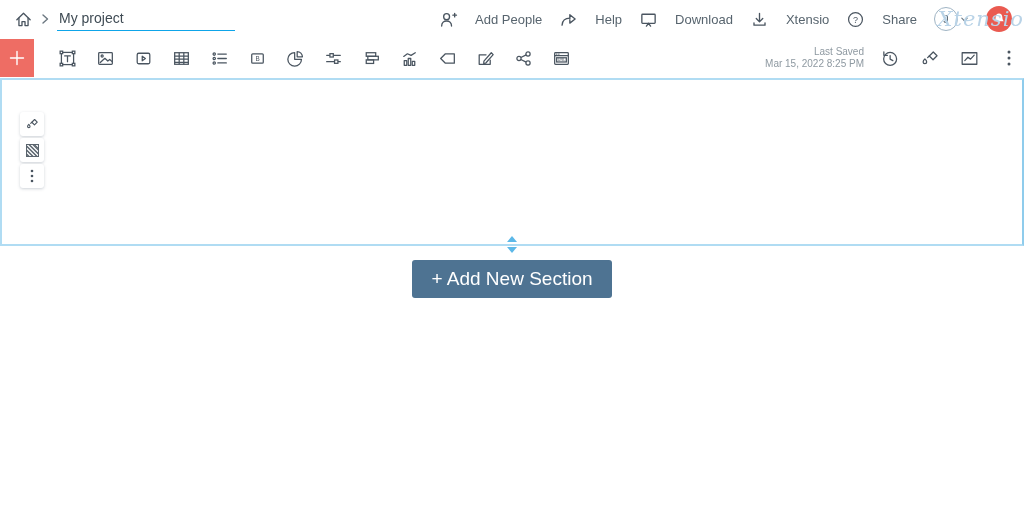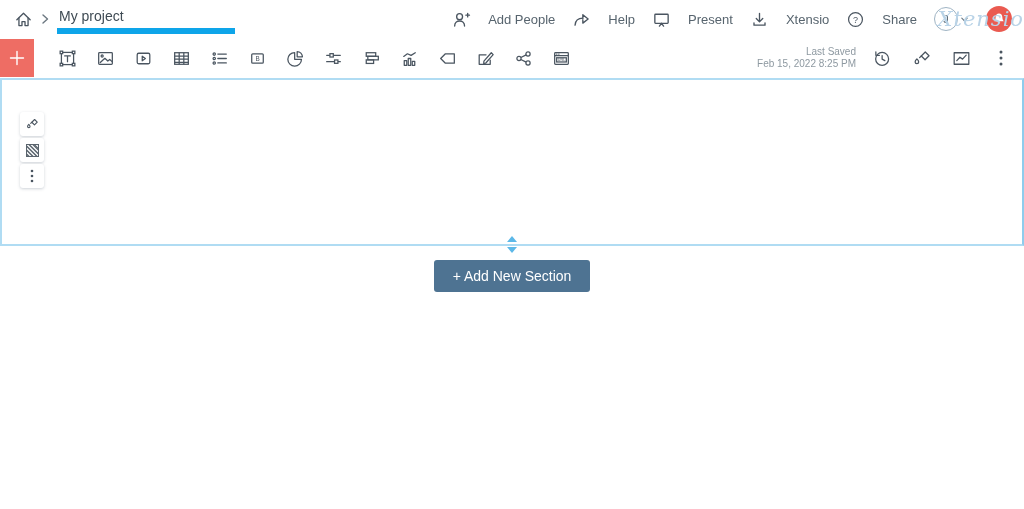--- a/index.html
+++ b/index.html
@@ -4,50 +4,50 @@
 <style>
   * { box-sizing: border-box; margin: 0; padding: 0; }
   html,body { width:1024px; height:509px; background:#ffffff; font-family:"Liberation Sans",sans-serif; overflow:hidden; }
 
   
   .header { height:38px; display:flex; align-items:center; padding:0 12px 0 14px; position:relative; background:#fff; }
   .header-left { display:flex; align-items:center; gap:6px; }
   .icon { display:inline-flex; align-items:center; justify-content:center; color:#4a5560; }
   .icon svg { display:block; }
   .crumb-chevron { color:#6b7780; }
-  .project-title-input { border:none; outline:none; border-bottom:6px solid #0ea5e9; width:178px; font-size:14px; color:#3f4b54; padding:3px 2px 4px 2px; font-family:"Liberation Sans",sans-serif; background:transparent; }
+  .project-title-input { border:none; outline:none; border-bottom:1px solid #0ea5e9; width:178px; font-size:14px; color:#3f4b54; padding:3px 2px 4px 2px; font-family:"Liberation Sans",sans-serif; background:transparent; }
   .logo { position:absolute; left:4px; right:0; text-align:right; pointer-events:none; }
   .logo span { font-family:"DejaVu Serif", serif; font-style:italic; font-size:21px; color:#b9d3e7; letter-spacing:1px; }
   .header-right { margin-left:auto; display:flex; align-items:center; gap:17px; }
   .hdr-btn { display:flex; align-items:center; gap:17px; font-size:13px; color:#57646e; cursor:pointer; white-space:nowrap; }
   .avatar-wrap { display:flex; align-items:center; gap:2px; }
   .avatar { width:24px; height:24px; border-radius:50%; border:1.5px solid #9fb4c4; color:#57646e; font-size:11px; display:flex; align-items:center; justify-content:center; background:#fff; }
   .notif { width:26px; height:26px; border-radius:50%; background:#ea5a50; display:flex; align-items:center; justify-content:center; color:#fff; }
 
   
   .toolbar { height:40px; display:flex; align-items:center; background:#fff; }
   .add-module-btn { width:34px; height:38px; background:#ee6d64; border:none; color:#fff; display:flex; align-items:center; justify-content:center; cursor:pointer; flex:0 0 auto; }
   .tool-group { display:flex; align-items:center; margin-left:14px; }
   .tool-btn { width:38px; height:38px; border:none; background:transparent; display:flex; align-items:center; justify-content:center; color:#3d4852; cursor:pointer; }
-  .toolbar-right { margin-left:auto; display:flex; align-items:center; gap:10px; padding-right:8px; }
+  .toolbar-right { margin-left:auto; display:flex; align-items:center; gap:10px; padding-right:0; }
   .last-saved { text-align:right; font-size:10px; line-height:12px; color:#8e99a1; }
   .tb-right-btn { width:30px; height:34px; border:none; background:transparent; display:flex; align-items:center; justify-content:center; color:#3d4852; cursor:pointer; }
 
   
   .canvas-section { position:relative; width:1024px; height:168px; background:#fff; border:2px solid #b0dcf3; border-right-color:#8fccec; }
   .section-toolbar { position:absolute; left:18px; top:32px; display:flex; flex-direction:column; gap:1px; }
   .mini-btn { width:24px; height:24px; background:#fff; border:none; border-radius:3px; box-shadow:0 1px 3px rgba(60,80,100,.25); display:flex; align-items:center; justify-content:center; color:#4a5560; cursor:pointer; margin-bottom:1px; }
   .pattern-swatch { width:13px; height:13px; border:1px solid #5a646d; background:repeating-linear-gradient(45deg,#6a737b 0 1.5px,#e8eaec 1.5px 3px); }
   .resize-handle { position:absolute; left:50%; bottom:-9px; transform:translateX(-50%); display:flex; flex-direction:column; align-items:center; gap:5px; cursor:row-resize; }
   .tri-up { width:0; height:0; border-left:5px solid transparent; border-right:5px solid transparent; border-bottom:6px solid #5cb8e8; }
   .tri-down { width:0; height:0; border-left:5px solid transparent; border-right:5px solid transparent; border-top:6px solid #5cb8e8; }
 
   
   .below { display:flex; justify-content:center; padding-top:14px; }
-  .add-section-btn { background:#4e7392; color:#fff; border:none; border-radius:3px; font-size:14px; padding:8px 19px; cursor:pointer; font-family:"Liberation Sans",sans-serif; }
+  .add-section-btn { background:#4e7392; color:#fff; border:none; border-radius:3px; font-size:19px; padding:8px 19px; cursor:pointer; font-family:"Liberation Sans",sans-serif; }
 </style>
 </head>
 <body>
 
 <div class="header">
   <div class="header-left">
     <span class="icon">
       <svg width="19" height="19" viewBox="0 0 20 20" fill="none" stroke="currentColor" stroke-width="1.4" stroke-linecap="round" stroke-linejoin="round">
         <path d="M3 10.2 L10 3.4 L17 10.2"></path>
         <path d="M5.2 8.6 V16.4 H8.4 V12.3 H11.6 V16.4 H14.8 V8.6"></path>
@@ -85,21 +85,21 @@
       </span>
       <span>Help</span>
     </div>
     <div class="hdr-btn">
       <span class="icon">
         <svg width="19" height="19" viewBox="0 0 20 20" fill="none" stroke="currentColor" stroke-width="1.4" stroke-linecap="round" stroke-linejoin="round">
           <rect x="3" y="4.5" width="14" height="9.5" rx="0.8"></rect>
           <path d="M7.8 17 L10 14 L12.2 17"></path>
         </svg>
       </span>
-      <span>Present</span>
+      <span>Download</span>
     </div>
     <div class="hdr-btn">
       <span class="icon">
         <svg width="19" height="19" viewBox="0 0 20 20" fill="none" stroke="currentColor" stroke-width="1.4" stroke-linecap="round" stroke-linejoin="round">
           <path d="M10 3.5 V12.2 M6.6 9 L10 12.5 L13.4 9"></path>
           <path d="M4.2 13.5 V16 H15.8 V13.5"></path>
         </svg>
       </span>
       <span>Xtensio</span>
     </div>
@@ -265,21 +265,21 @@
           <rect x="5.4" y="9.3" width="9.2" height="4"></rect>
           <text x="10" y="12.6" text-anchor="middle" font-size="3.6" fill="currentColor" stroke="none" font-family="Liberation Sans,sans-serif">URL</text>
         </svg>
       </span>
     </button>
   </div>
 
   <div class="toolbar-right">
     <div class="last-saved">
       <div>Last Saved</div>
-      <div>Feb 15, 2022 8:25 PM</div>
+      <div>Mar 15, 2022 8:25 PM</div>
     </div>
     <button class="tb-right-btn">
       <span class="icon">
         <svg width="23" height="23" viewBox="0 0 22 22" fill="none" stroke="currentColor" stroke-width="1.2" stroke-linecap="round" stroke-linejoin="round">
           <circle cx="11.6" cy="11.4" r="6.2"></circle>
           <path d="M11.6 8.2 V11.6 L14.2 13"></path>
           <path d="M5.6 4.6 V8 H9"></path>
         </svg>
       </span>
     </button>

